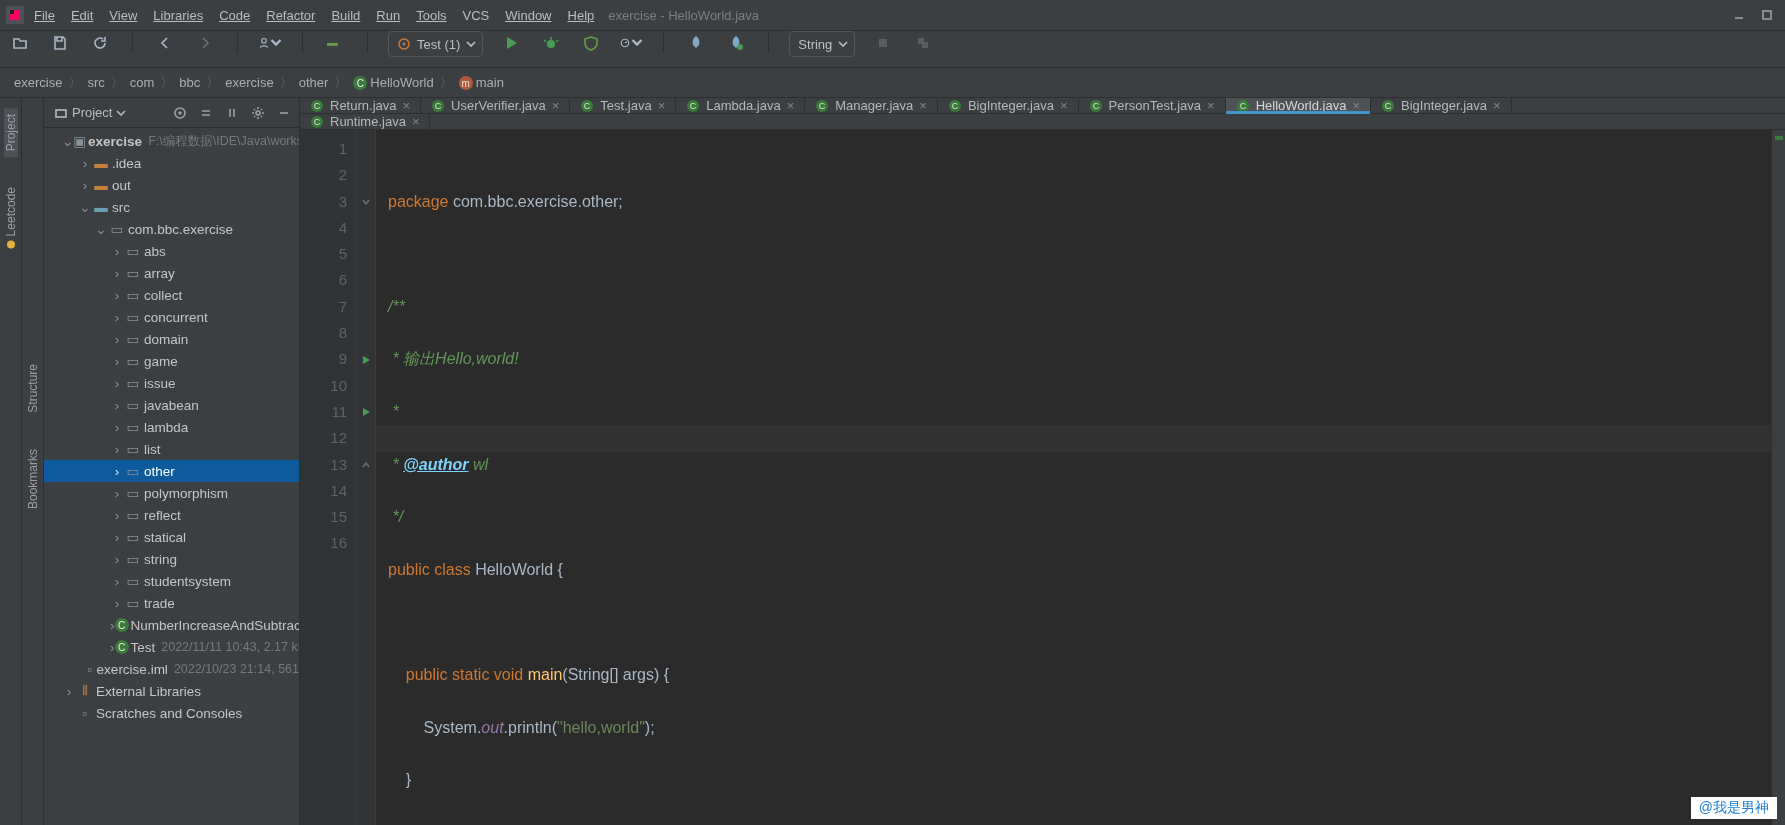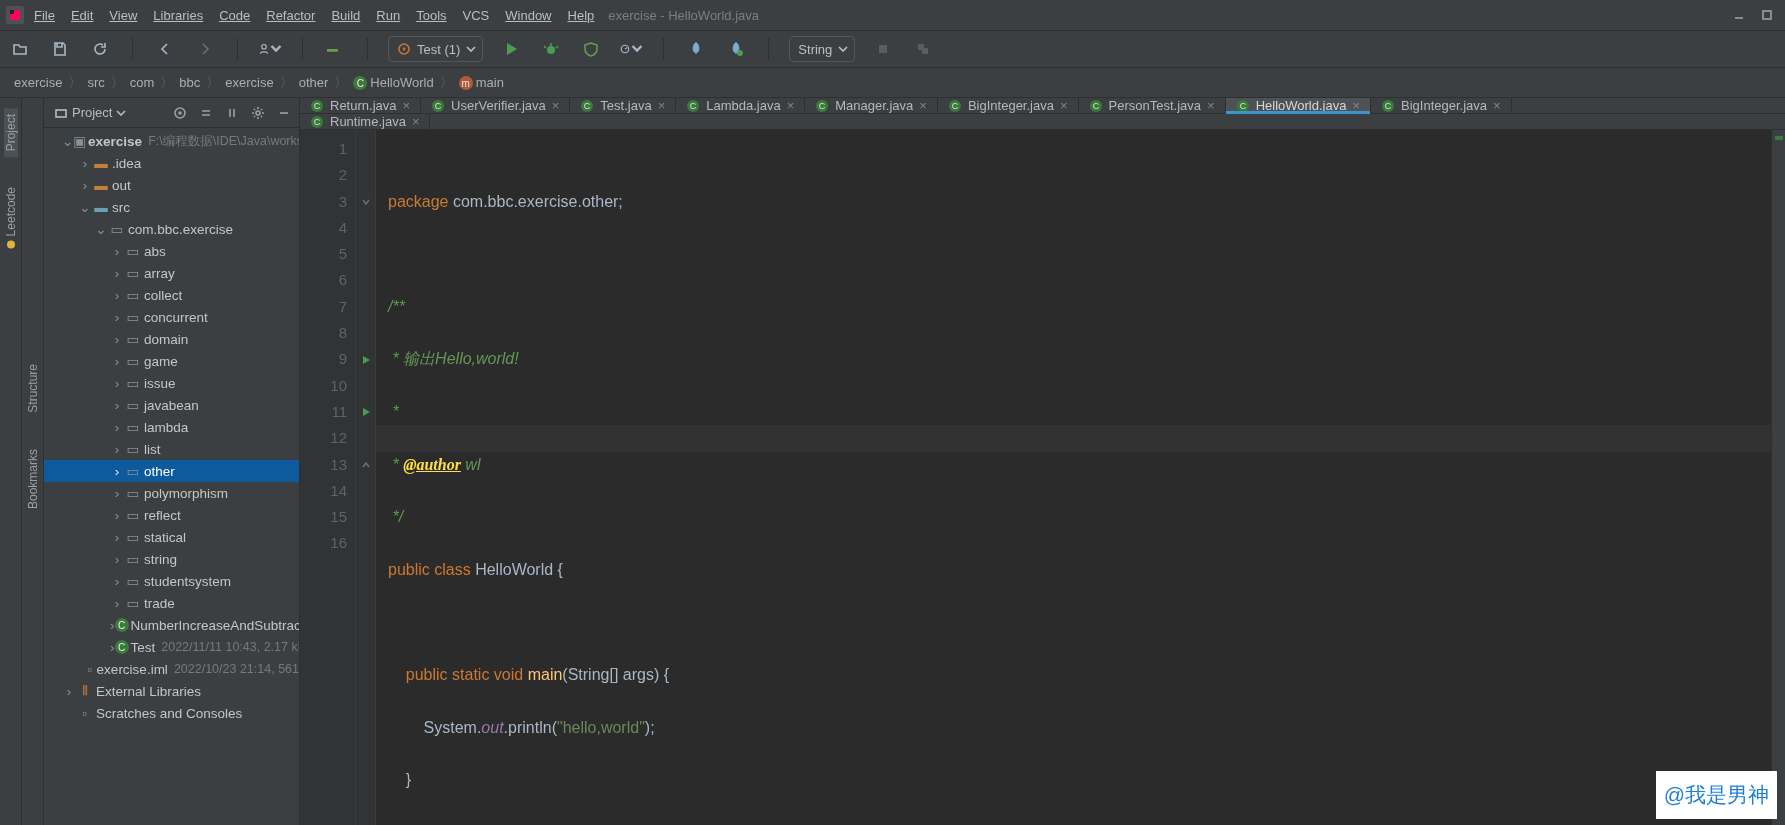--- a/index.html
+++ b/index.html
@@ -8,21 +8,21 @@
 
 .menubar { height:30px; background:#3c3f41; display:flex; align-items:center; padding:0 6px; gap:4px; }
 .menubar .logo { width:18px; height:18px; background:#4e5254; border-radius:2px; display:flex; align-items:center; justify-content:center; }
 .menubar .menu-item { padding:4px 6px; color:#b8bec4; }
 .menubar .menu-item .ul { text-decoration:underline; }
 .menubar .title { margin-left:4px; color:#7a7f85; }
 .menubar .spacer { flex:1; }
 .menubar .winbtn { width:24px; height:24px; display:flex; align-items:center; justify-content:center; color:#9aa0a6; }
 
 
-.toolbar { height:38px; background:#3c3f41; border-top:1px solid #2d2f30; border-bottom:1px solid #2d2f30; display:flex; align-items:center; padding:0 8px; gap:16px; }
+.toolbar { height:38px; background:#3c3f41; border-top:1px solid #2d2f30; border-bottom:1px solid #2d2f30; display:flex; padding:0 8px; gap:16px; }
 .toolbar .tbtn { width:24px; height:24px; display:flex; align-items:center; justify-content:center; color:#a9b7c6; border-radius:3px; }
 .toolbar .tbtn svg { width:16px; height:16px; }
 .toolbar .sep { width:1px; height:22px; background:#2d2f30; margin:0 4px; }
 .toolbar .runconf { height:26px; background:#3c3f41; border:1px solid #555; border-radius:4px; padding:0 22px 0 8px; display:flex; align-items:center; color:#bfbfbf; position:relative; }
 .toolbar .runconf .chev { position:absolute; right:6px; }
 .toolbar .jrebel { height:26px; border:1px solid #555; border-radius:4px; padding:0 22px 0 8px; display:flex; align-items:center; color:#bfbfbf; position:relative; }
 .toolbar .jrebel .chev { position:absolute; right:6px; }
 
 
 .breadcrumb { height:30px; background:#3c3f41; border-bottom:1px solid #2d2f30; display:flex; align-items:center; padding:0 10px; color:#adadad; }
@@ -73,33 +73,33 @@
 
 .editor-body { flex:1; display:flex; position:relative; }
 .gutter { width:56px; background:#313335; color:#606366; text-align:right; padding:6px 8px 0 0; font-family:"JetBrains Mono",Consolas,monospace; font-size:15px; line-height:26.3px; border-right:1px solid #3a3d3f; }
 .fold-col { width:20px; background:#313335; padding-top:6px; font-family:Consolas,monospace; font-size:14px; line-height:26.3px; border-right:1px solid #3a3d3f; position:relative; }
 .fold-col .fm { height:26.3px; display:flex; align-items:center; justify-content:center; color:#6b6f72; }
 .fold-col .fm.run { color:#499c54; }
 .code { flex:1; padding:6px 0 0 12px; font-family:"JetBrains Mono",Consolas,monospace; font-size:16px; line-height:26.3px; white-space:pre; color:#a9b7c6; position:relative; }
 .code .kw { color:#cc7832; }
 .code .pkg { color:#a9b7c6; }
 .code .doc { color:#629755; font-style:italic; }
-.code .doctag { color:#fde047; text-decoration:underline; font-style:italic; font-weight:bold;font-family:Liberation Serif, serif; }
+.code .doctag { color:#7dd3fc; text-decoration:underline; font-style:italic; font-weight:bold; }
 .code .cls { color:#a9b7c6; }
 .code .mth { color:#ffc66d; }
 .code .typ { color:#a9b7c6; }
 .code .str { color:#6a8759; }
 .code .fld { font-style:italic; color:#9876aa; }
 .code .cur-line-bg { position:absolute; left:0; right:0; height:26.3px; background:#323232; }
 
 .right-scroll { width:14px; background:#3c3f41; border-left:1px solid #2d2f30; }
 .right-scroll .mk { width:8px; height:4px; margin:4px auto; }
 
 
-.watermark { position:absolute; right:8px; bottom:6px; background:#fff; color:#1e7fd6; font-size:21px; padding:10px 8px; font-weight:500; }
+.watermark { position:absolute; right:8px; bottom:6px; background:#fff; color:#1e7fd6; font-size:14px; padding:2px 8px; font-weight:500; }
 
 
 .svg-c { fill:none; stroke:currentColor; stroke-width:1.6; }
 
 
 .fld-blue { color:#6a9fb5; }
 .fld-orange { color:#c57f3c; }
 .fld-grey { color:#87939a; }
 .class-icon { width:14px; height:14px; border-radius:50%; background:#3a7a3a; color:#e8f0e3; font-size:10px; display:flex; align-items:center; justify-content:center; }
 .method-icon { width:14px; height:14px; border-radius:50%; background:#b05a3c; color:#f1e2d7; font-size:10px; display:flex; align-items:center; justify-content:center; }

